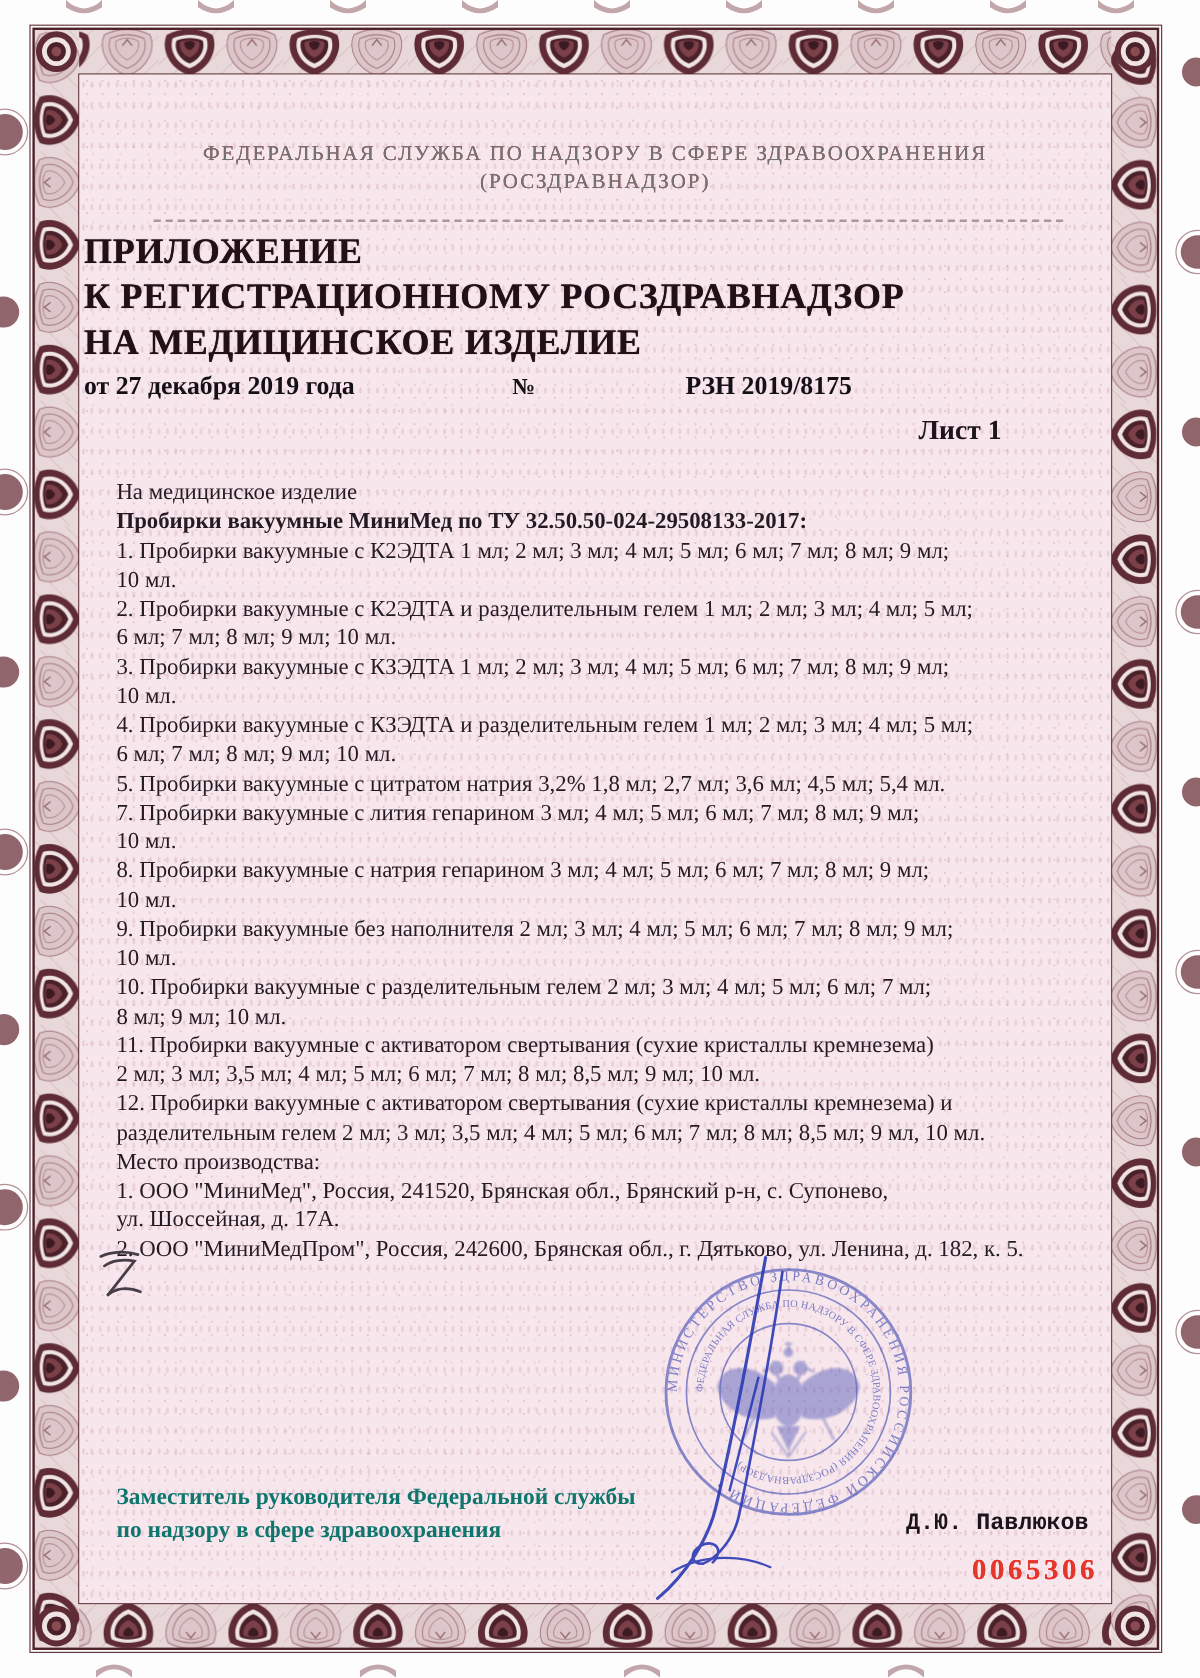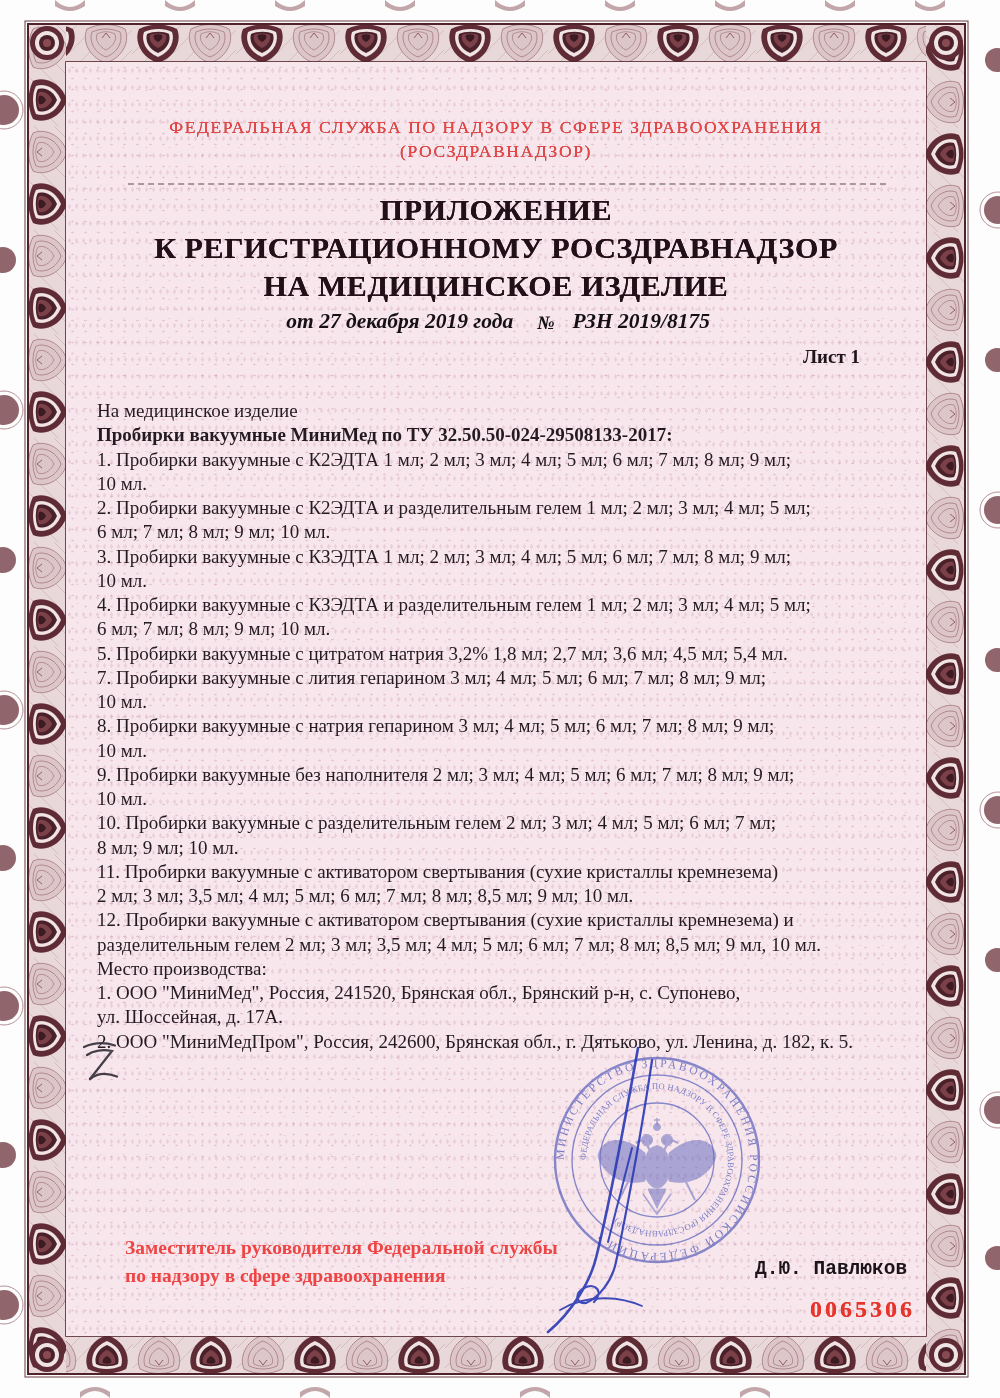--- a/index.html
+++ b/index.html
@@ -10,41 +10,41 @@
   .paper{position:absolute;left:66px;top:62px;width:860px;height:1274px;z-index:2;
          background-color:#f7e6ec;
          background-image:
            radial-gradient(rgba(198,120,150,.30) 1px, transparent 1.3px),
            radial-gradient(rgba(175,105,135,.18) 1px, transparent 1.2px),
            radial-gradient(rgba(220,160,180,.22) 1px, transparent 1.4px);
          background-size:13px 11px, 7px 17px, 23px 19px;}
   .content{position:absolute;left:0;top:0;width:1000px;height:1398px;z-index:3;}
 
   .org-header{position:absolute;left:70px;top:115px;width:852px;text-align:center;
-              color:#ef4444;font-size:17.5px;letter-spacing:1.6px;line-height:24px;
+              color:#737373;font-size:17.5px;letter-spacing:1.6px;line-height:24px;
               text-shadow:0 0 .5px #8d3434;}
   .sep-dashed{position:absolute;left:128px;top:183px;width:758px;height:0;
               border-top:2px dashed rgba(110,85,90,.55);}
-  .doc-title{position:absolute;left:70px;top:191px;width:852px;text-align:center;
+  .doc-title{position:absolute;left:70px;top:191px;width:852px;text-align:left;
              color:#221018;font-weight:bold;font-size:30px;line-height:38px;letter-spacing:.6px;
              text-shadow:0 0 .6px #221018;}
-  .reg-line{position:absolute;left:70px;top:309px;width:640px;display:flex;justify-content:flex-end;
-            gap:0;color:#151015;font-weight:bold;font-size:21.5px;font-style:italic;}
+  .reg-line{position:absolute;left:70px;top:309px;width:640px;display:flex;justify-content:space-between;
+            gap:0;color:#151015;font-weight:bold;font-size:21.5px;}
   .reg-line .date{margin-right:24px;}
   .reg-line .nosign{margin-right:18px;font-size:19px;padding-top:3px;}
-  .sheet{position:absolute;left:740px;top:346px;width:120px;text-align:right;
-         font-weight:bold;font-size:19px;color:#1d151b;}
+  .sheet{position:absolute;left:740px;top:346px;width:120px;text-align:center;
+         font-weight:bold;font-size:23px;color:#1d151b;}
 
   .body-text{position:absolute;left:97px;top:399px;width:832px;color:#241b22;
              font-size:19px;line-height:24.25px;}
   .doc-line{white-space:nowrap;}
   .doc-line.bold{font-weight:bold;}
 
   .sig-position{position:absolute;left:97px;top:1234px;width:520px;font-weight:bold;
-                font-size:19.5px;line-height:27.5px;color:#ef4444;margin-left:28px;}
+                font-size:19.5px;line-height:27.5px;color:#0f766e;}
   .sig-name{position:absolute;left:755px;top:1258px;width:200px;font-weight:bold;
             font-size:19.5px;color:#1c141a;font-family:Liberation Mono, monospace;}
   .serial{position:absolute;left:810px;top:1296px;font-size:24px;font-weight:bold;
           color:#e6362c;letter-spacing:3px;text-shadow:0 0 .5px #e6362c;}
 
   .stamp-svg{position:absolute;left:545px;top:1048px;z-index:4;opacity:.82;}
   .eagle{filter:blur(.7px);}
   .stamp-ring-text{filter:blur(.3px);}
   .sign-svg{position:absolute;left:520px;top:1020px;z-index:5;}
   .zmark-svg{position:absolute;left:78px;top:1038px;z-index:4;}

